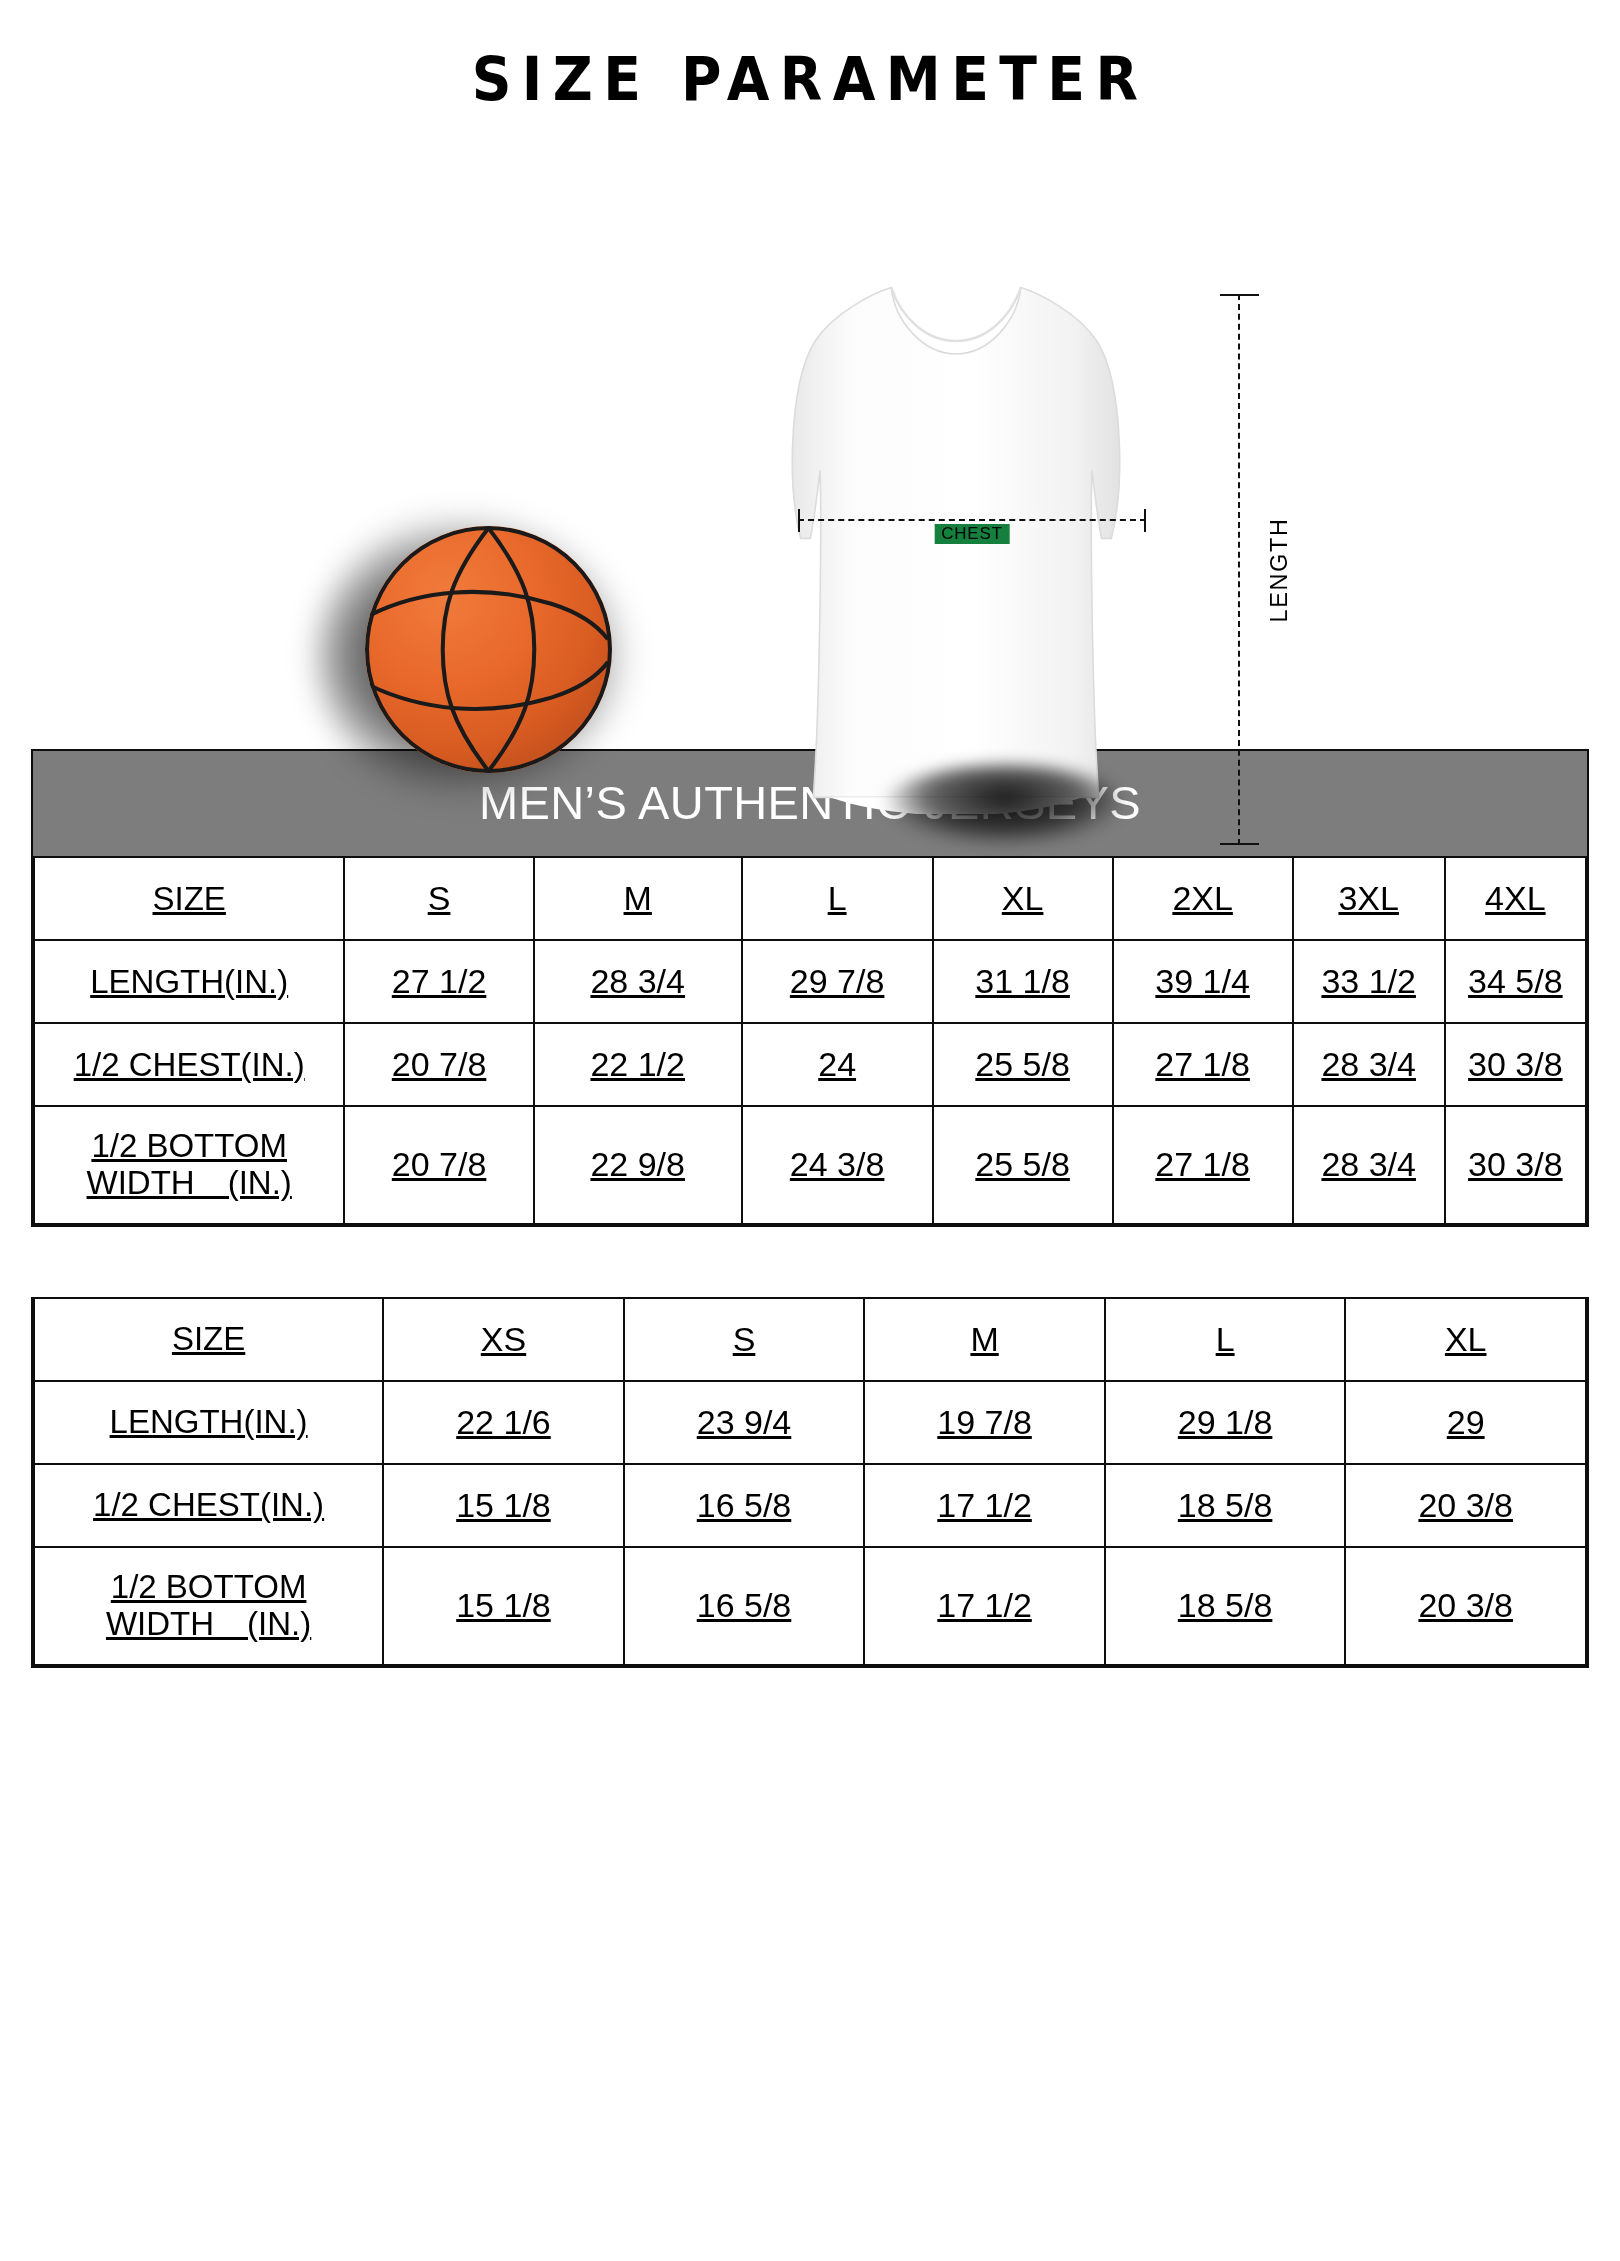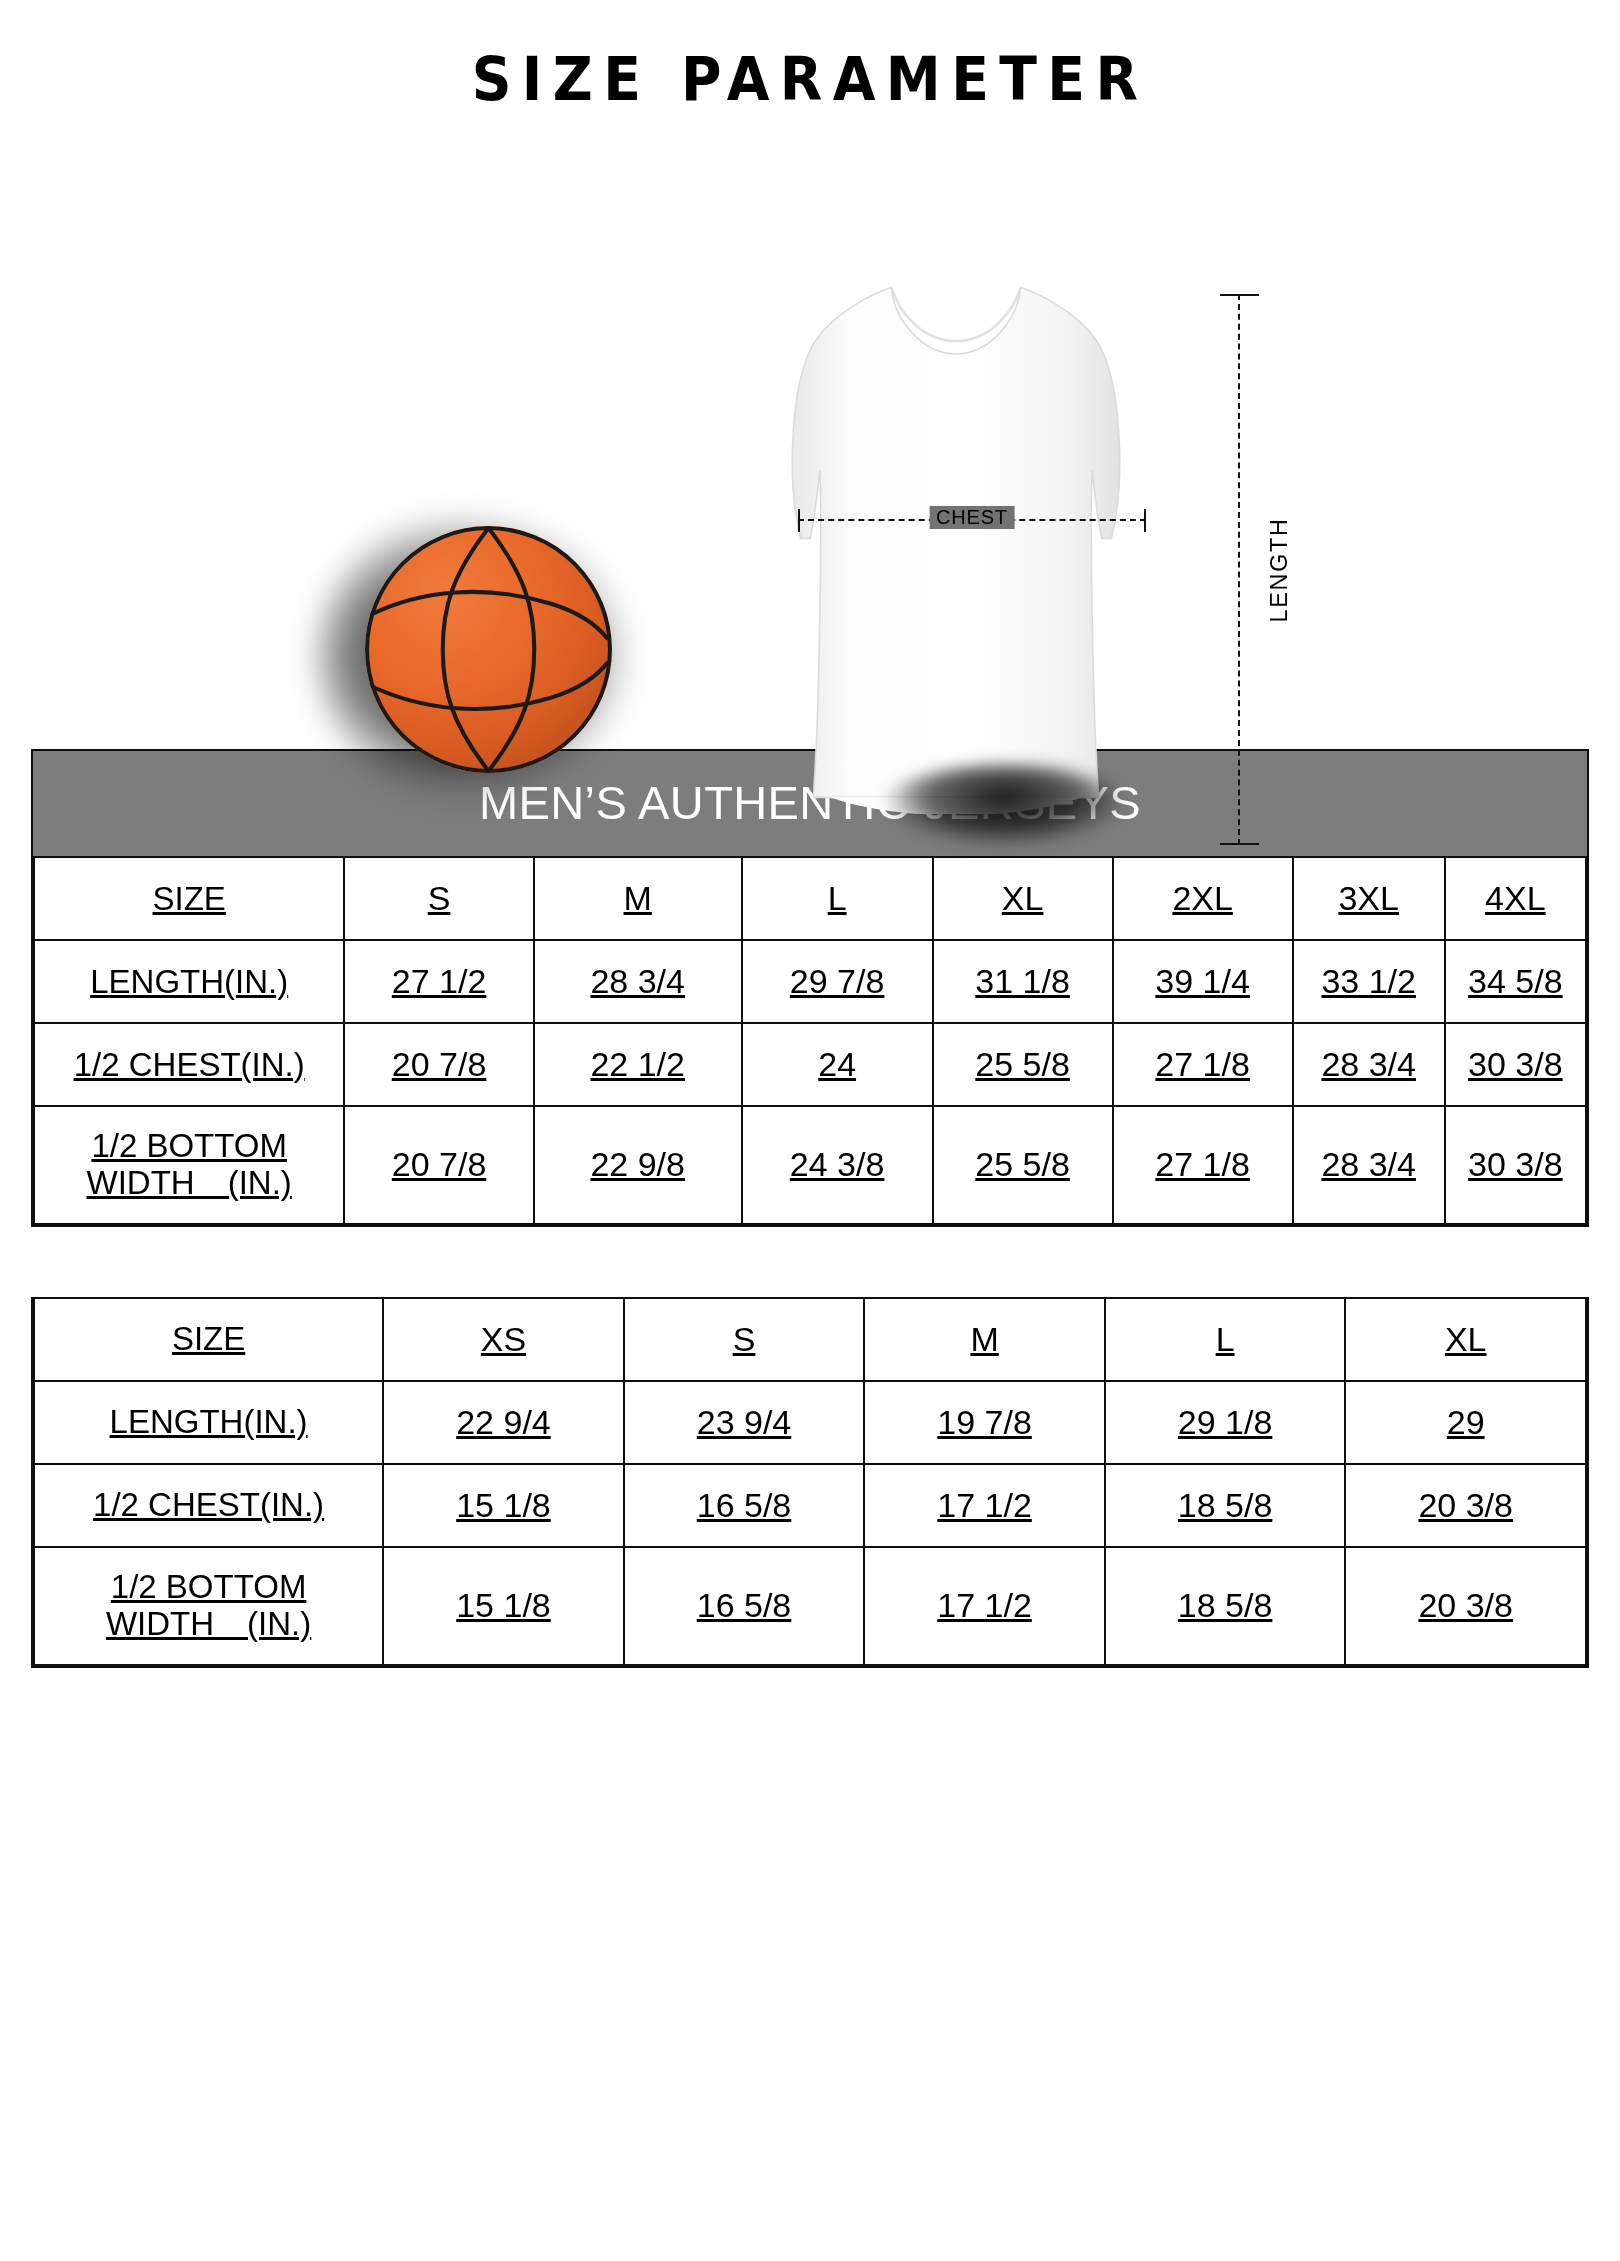--- a/index.html
+++ b/index.html
@@ -101,24 +101,24 @@
     top: 3.2px;
     width: 2.4px; height: 23px;
     background: #111;
   }
   .chest-dim .cap-l { left: 0; }
   .chest-dim .cap-r { right: 0; }
   .chest-dim .label {
     position: absolute;
     left: 50%;
     transform: translateX(-50%);
-    top: 0;
-    background: #737373;
+    top: 18px;
+    background: #15803d;
     padding: 0 6.5px;
-    font-size: 20px;
+    font-size: 17px;
     letter-spacing: 0.8px;
     font-family: "Liberation Sans", sans-serif;
   }
 
   
   .length-dim {
     position: absolute;
     left: 1215px;
     top: 185px;
     width: 49px;
@@ -342,21 +342,21 @@
         <tr>
           <td>SIZE</td>
           <td>XS</td>
           <td>S</td>
           <td>M</td>
           <td>L</td>
           <td>XL</td>
         </tr>
         <tr>
           <td>LENGTH(IN.)</td>
-          <td>22  9/4</td>
+          <td>22  1/6</td>
           <td>23  9/4</td>
           <td>19  7/8</td>
           <td>29  1/8</td>
           <td>29</td>
         </tr>
         <tr>
           <td>1/2 CHEST(IN.)</td>
           <td>15  1/8</td>
           <td>16  5/8</td>
           <td>17  1/2</td>

